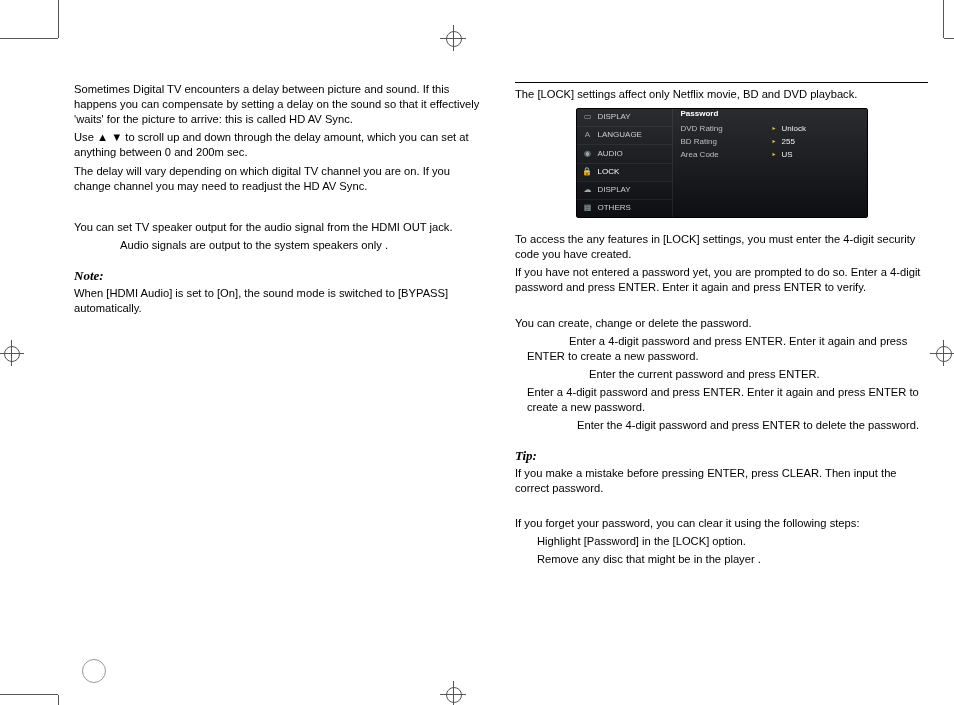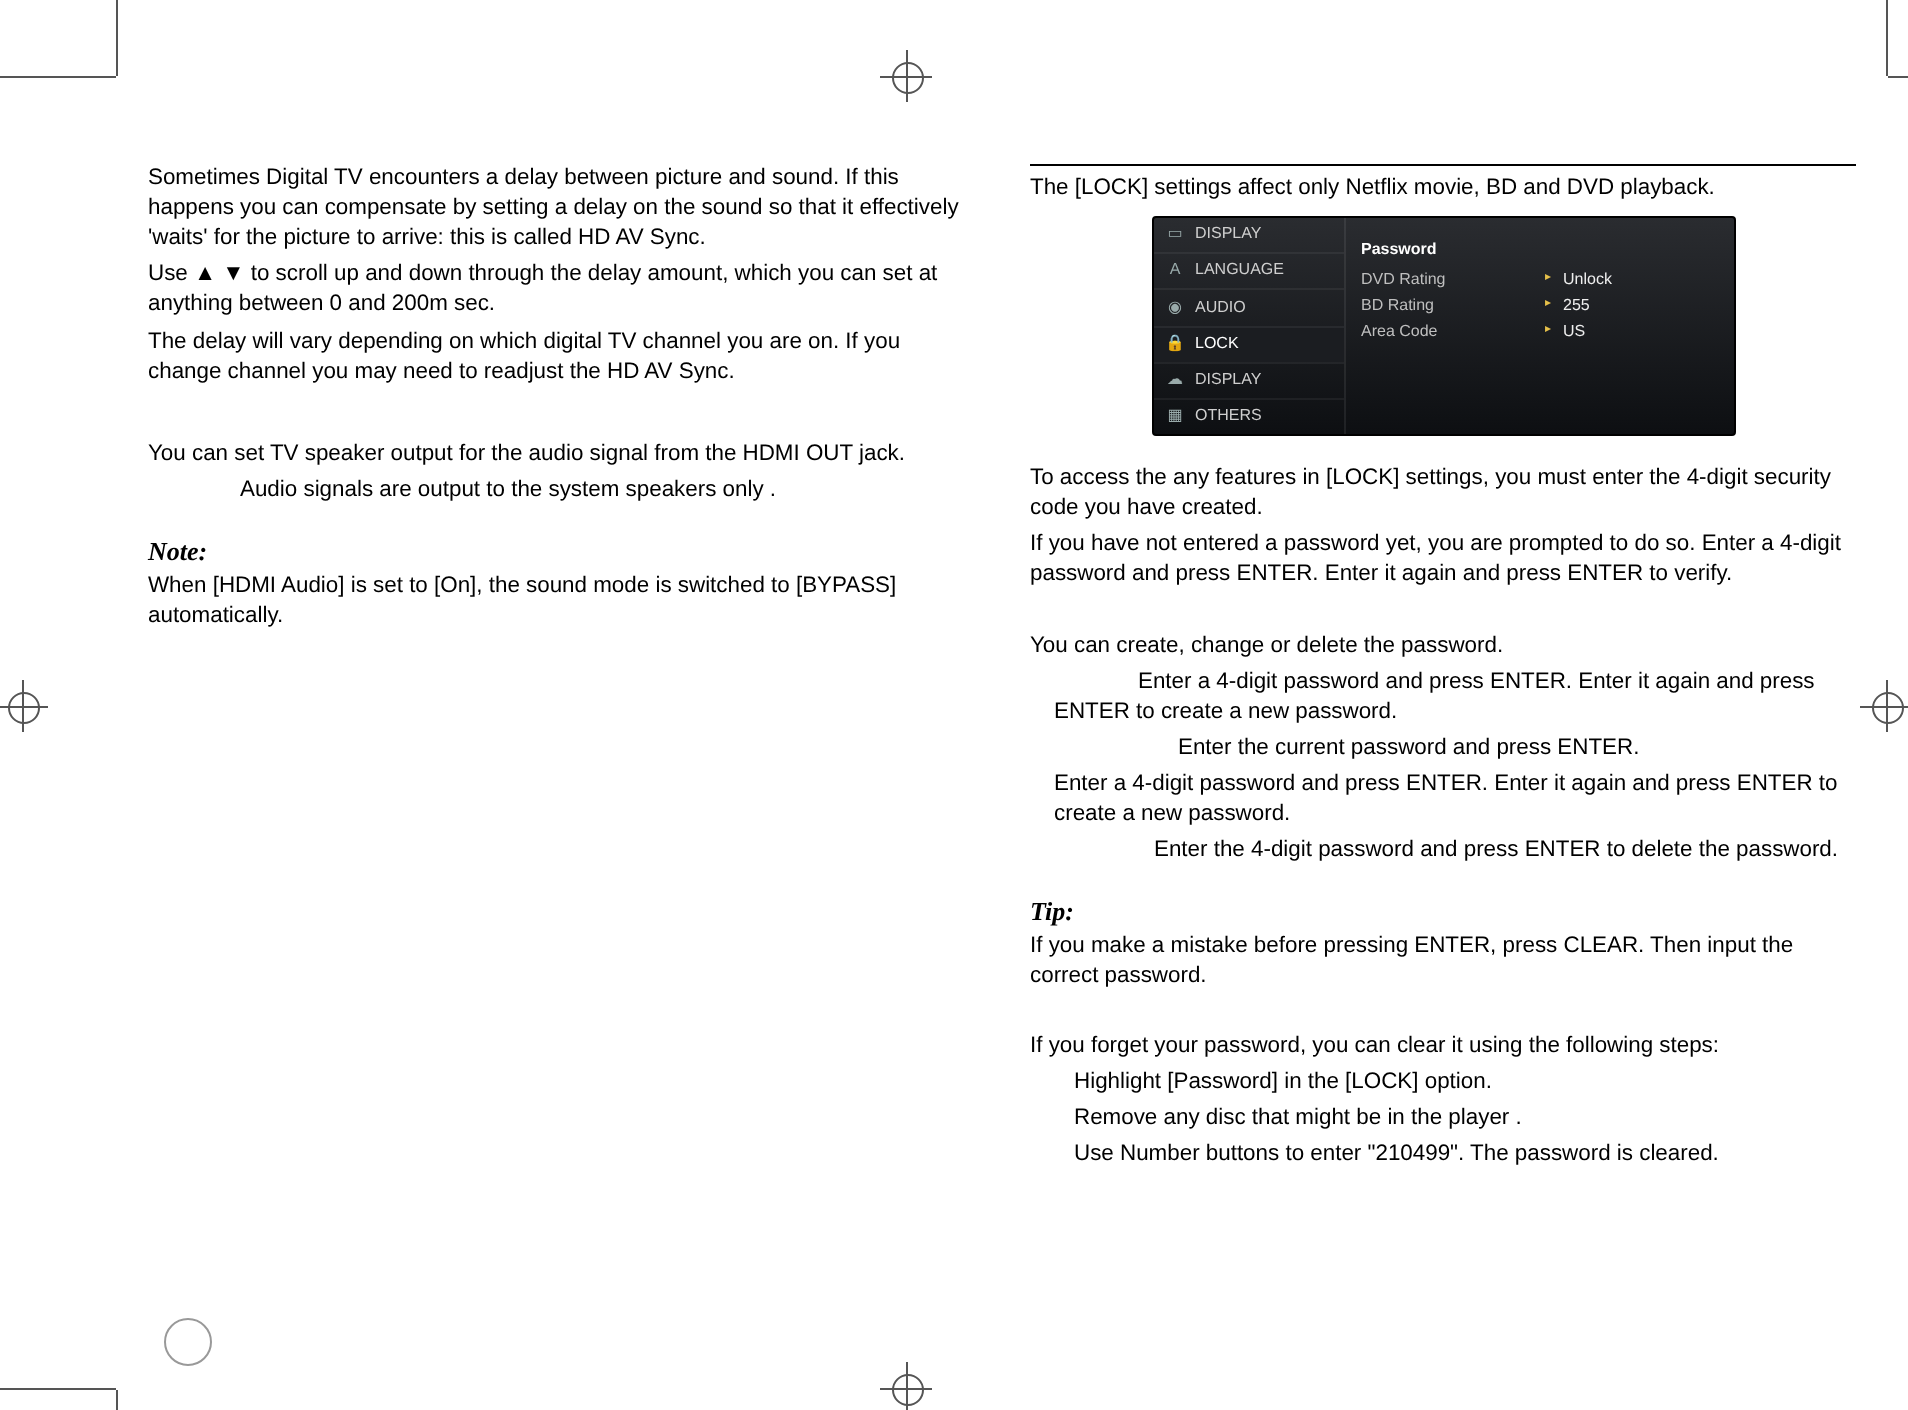--- a/index.html
+++ b/index.html
@@ -24,21 +24,21 @@
   .listitem{margin:3px 0 3px 22px}
   .note,.tip{font-style:italic;font-weight:bold;font-family:Georgia,'Times New Roman',serif;font-size:13px;margin:3px 0 1px}
   .rule{border-top:1px solid #000;margin-bottom:4px;width:100%}
   
   .scr{width:290px;height:108px;margin:6px auto 14px;background:linear-gradient(#2a2c30,#0d0f12);border:1px solid #000;border-radius:2px;display:flex;font-size:8px;color:#cfcfcf}
   .scrmenu{width:95px;display:flex;flex-direction:column}
   .scritem{flex:1;display:flex;align-items:center;gap:5px;padding:0 6px;}
   .scritem+.scritem{border-top:1px solid rgba(255,255,255,.06)}
   .scritem.sel{background:#1b1d21;color:#fff}
   .scritem .ic{width:10px;height:10px;display:inline-flex;align-items:center;justify-content:center;font-size:8px;color:#9aa}
-  .scrbody{flex:1;border-left:1px solid rgba(255,255,255,.08);padding:11px 8px;display:flex;flex-direction:column;gap:2px}
+  .scrbody{flex:1;border-left:1px solid rgba(255,255,255,.08);padding:0 8px;display:flex;flex-direction:column;gap:2px}
   .scrhead{color:#fff;font-weight:bold;margin-bottom:2px}
   .scrrow{display:flex;align-items:flex-start}
   .scrrow .k{width:86px;color:#bfbfbf}
   .scrrow .sep{color:#e6c04a;margin:0 6px;font-size:6px}
   .scrrow .v{color:#eee}
 </style>
 </head>
 <body>
 
 <div class="page">
@@ -138,17 +138,16 @@
 
       <div class="blk">
         <div class="tip">Tip:</div>
         <p>If you make a mistake before pressing ENTER, press CLEAR.  Then input the correct password.</p>
       </div>
 
       <div class="blk" style="margin-top:20px">
         <p>If you forget your password, you can clear it using the following steps:</p>
         <p class="listitem">Highlight [Password] in the [LOCK] option.</p>
         <p class="listitem">Remove any disc that might be in the player .</p>
-        <p class="listitem">Use Number buttons to enter "210499".  The password is cleared.</p>
       </div>
     </div>
   </div>
 </div>
 
 </body></html>

